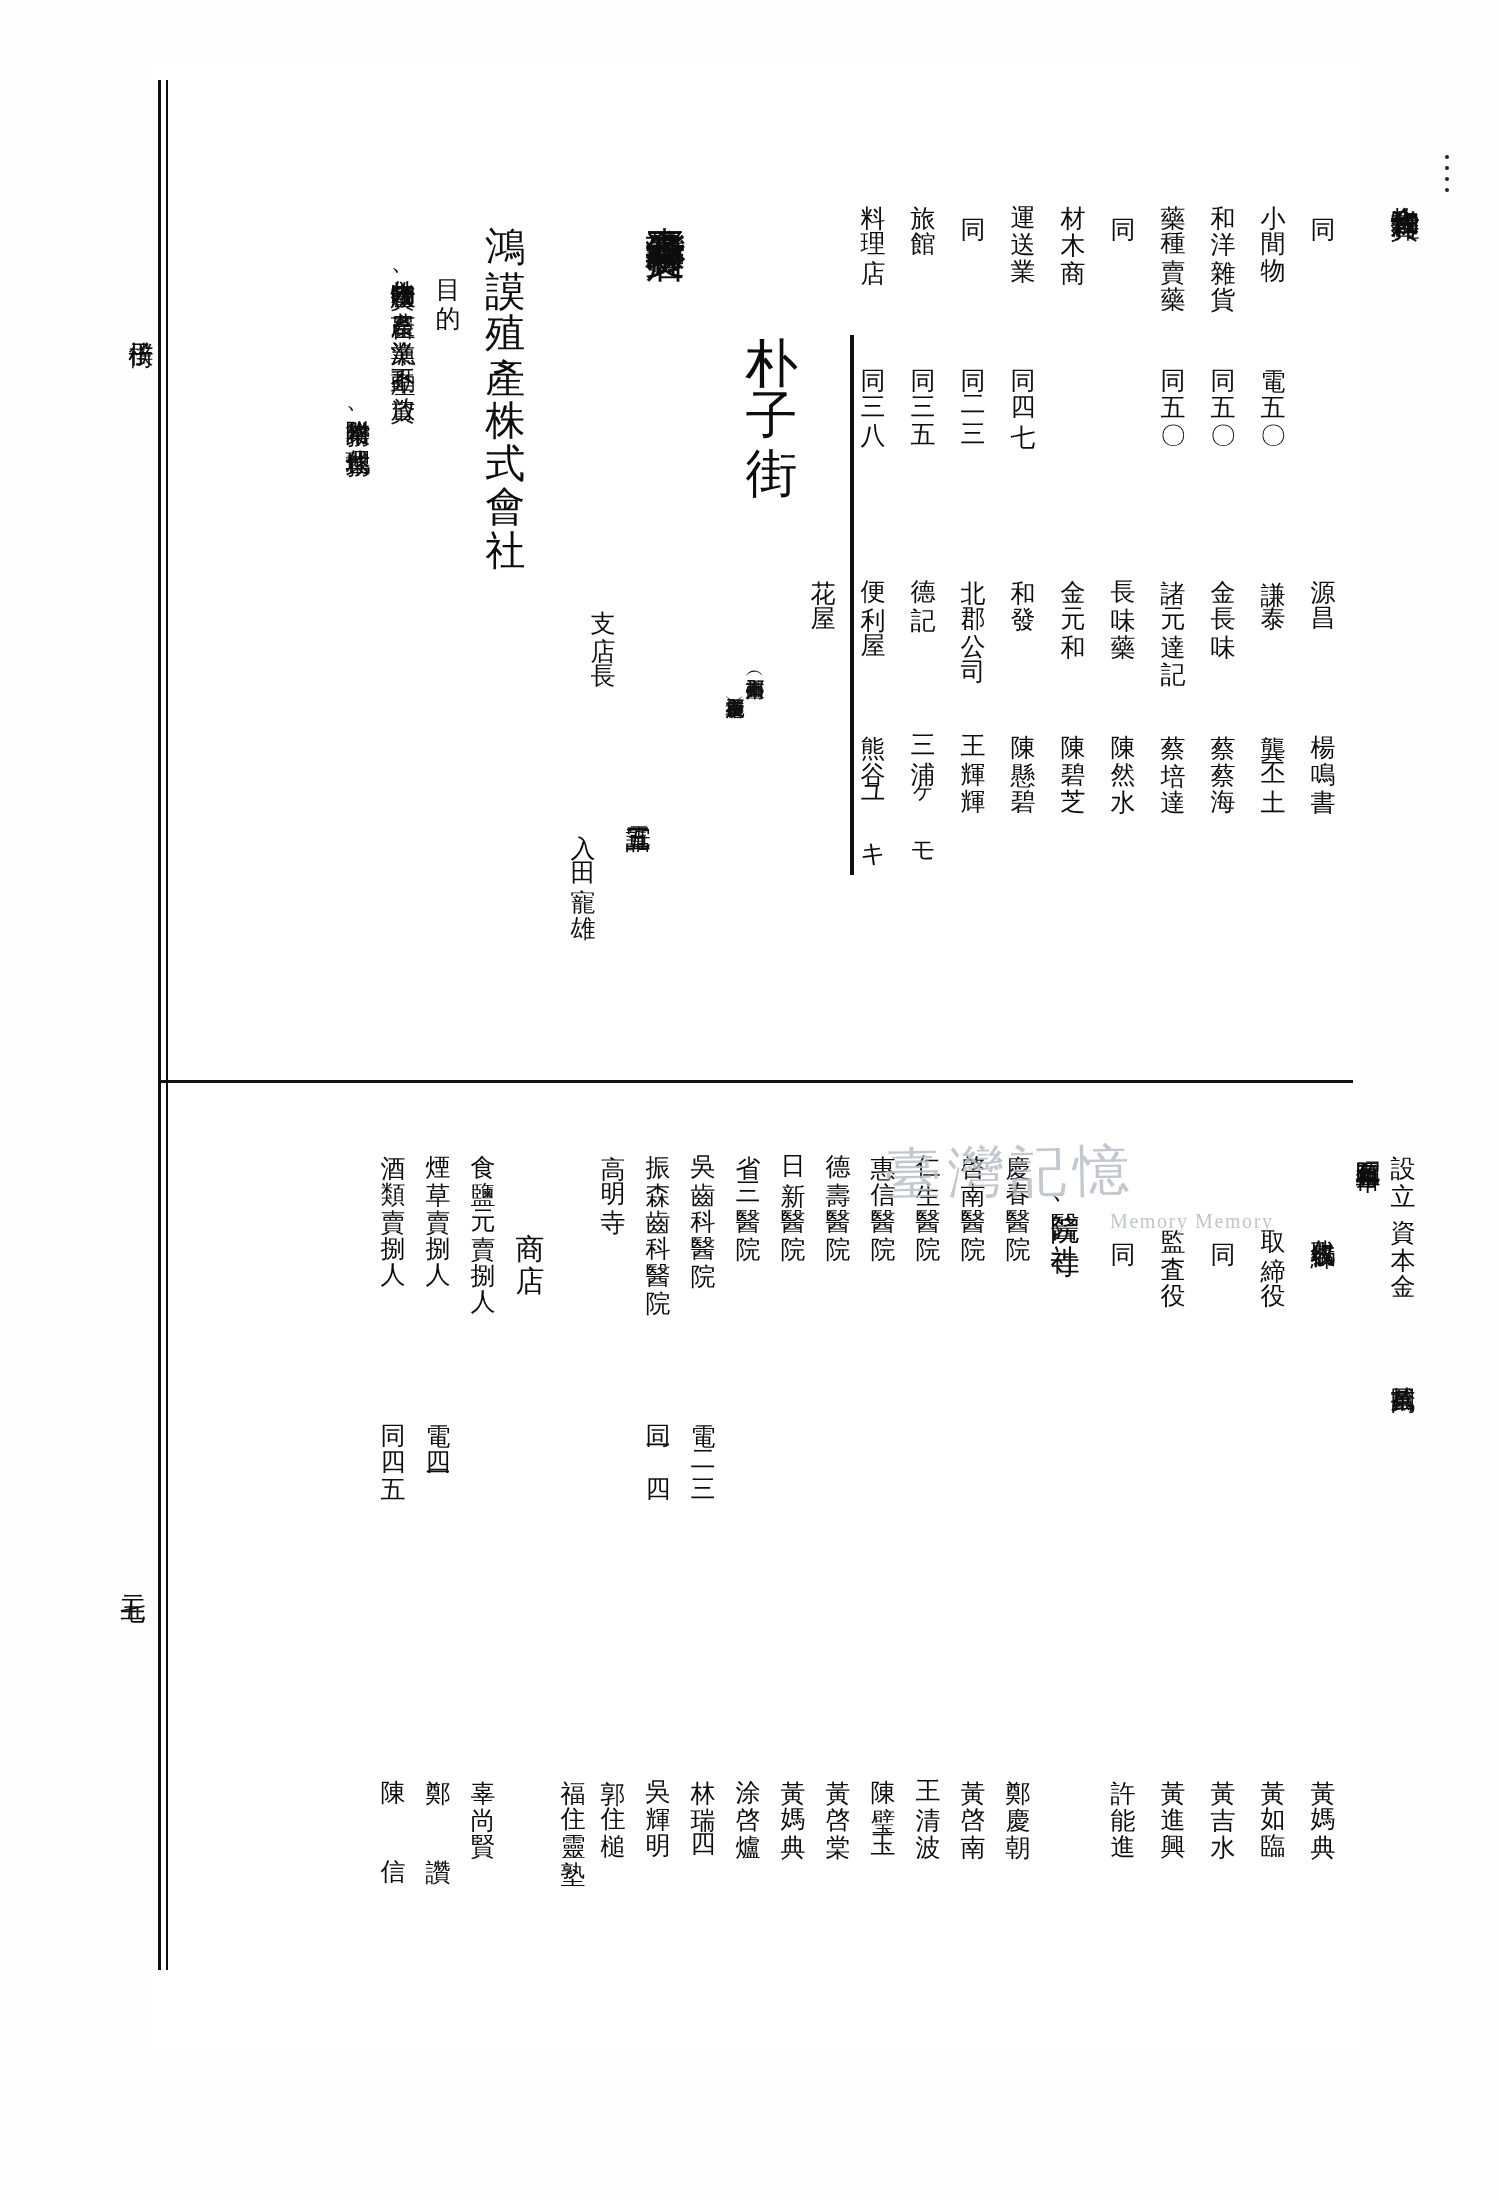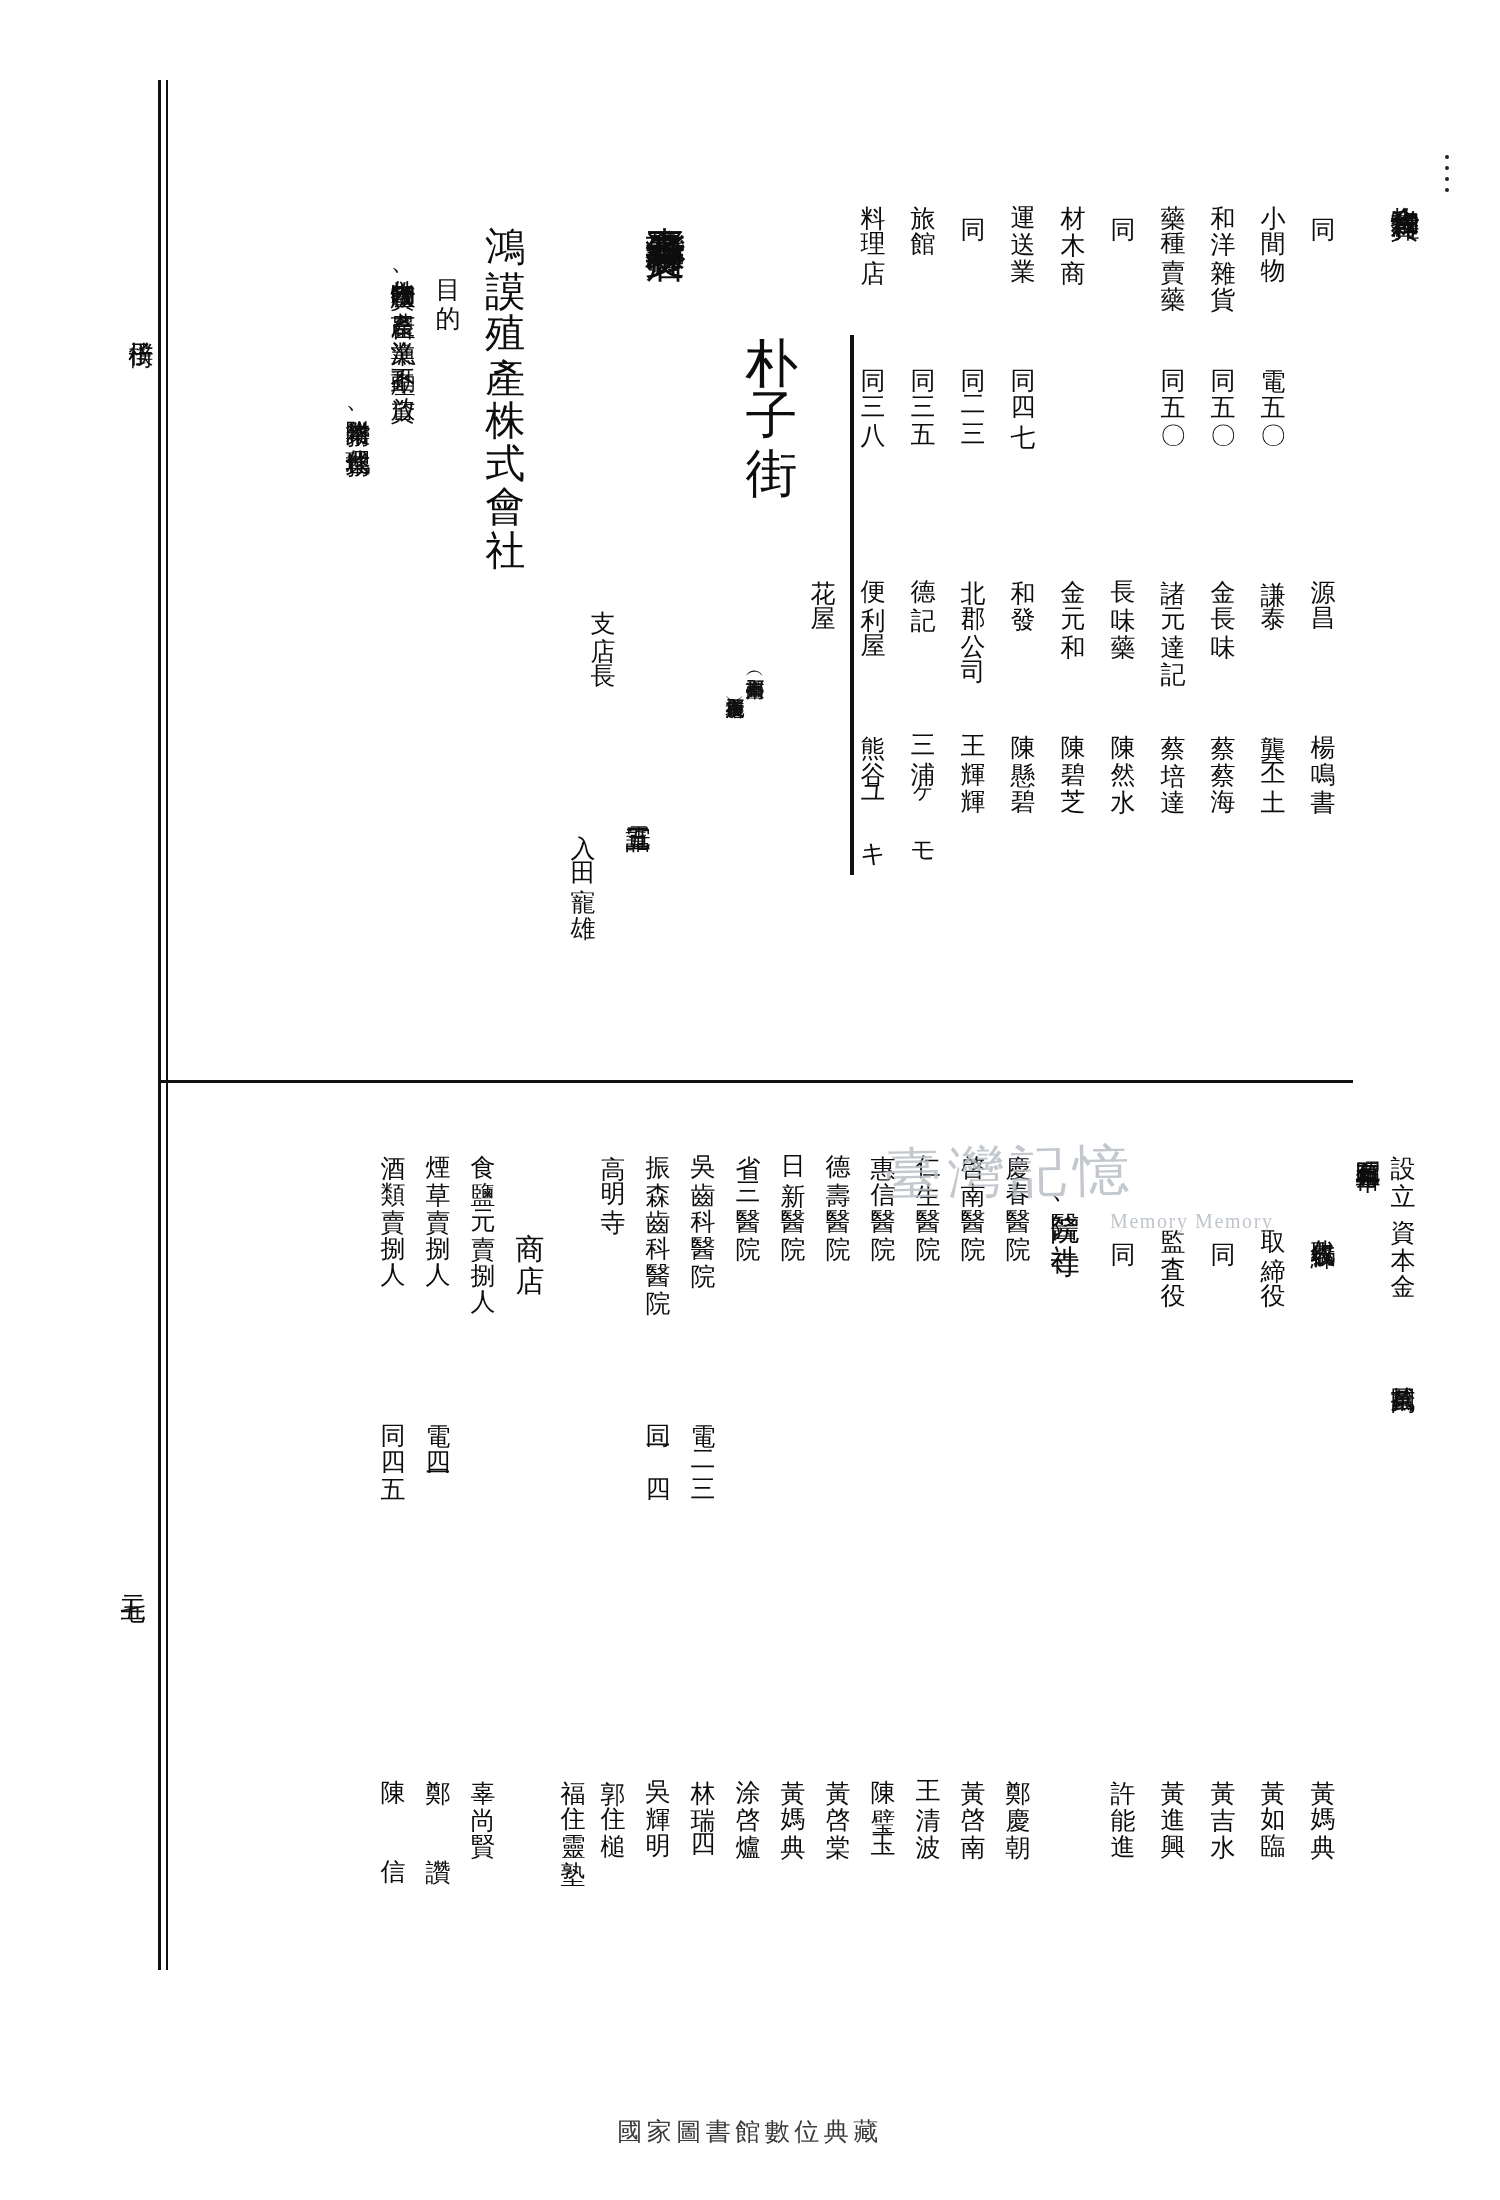--- a/index.html
+++ b/index.html
@@ -246,14 +246,13 @@
 
   </div>
 
   <div class="side-note" style="left:128px;top:310px;">
     <span class="vt reg">樸子街</span>
   </div>
   <div class="pageno">
     <span class="vt reg">二七五</span>
   </div>
 
-  <div class="footer">國家圖書館數位典藏</div>
 </div>
 
 </body></html>

